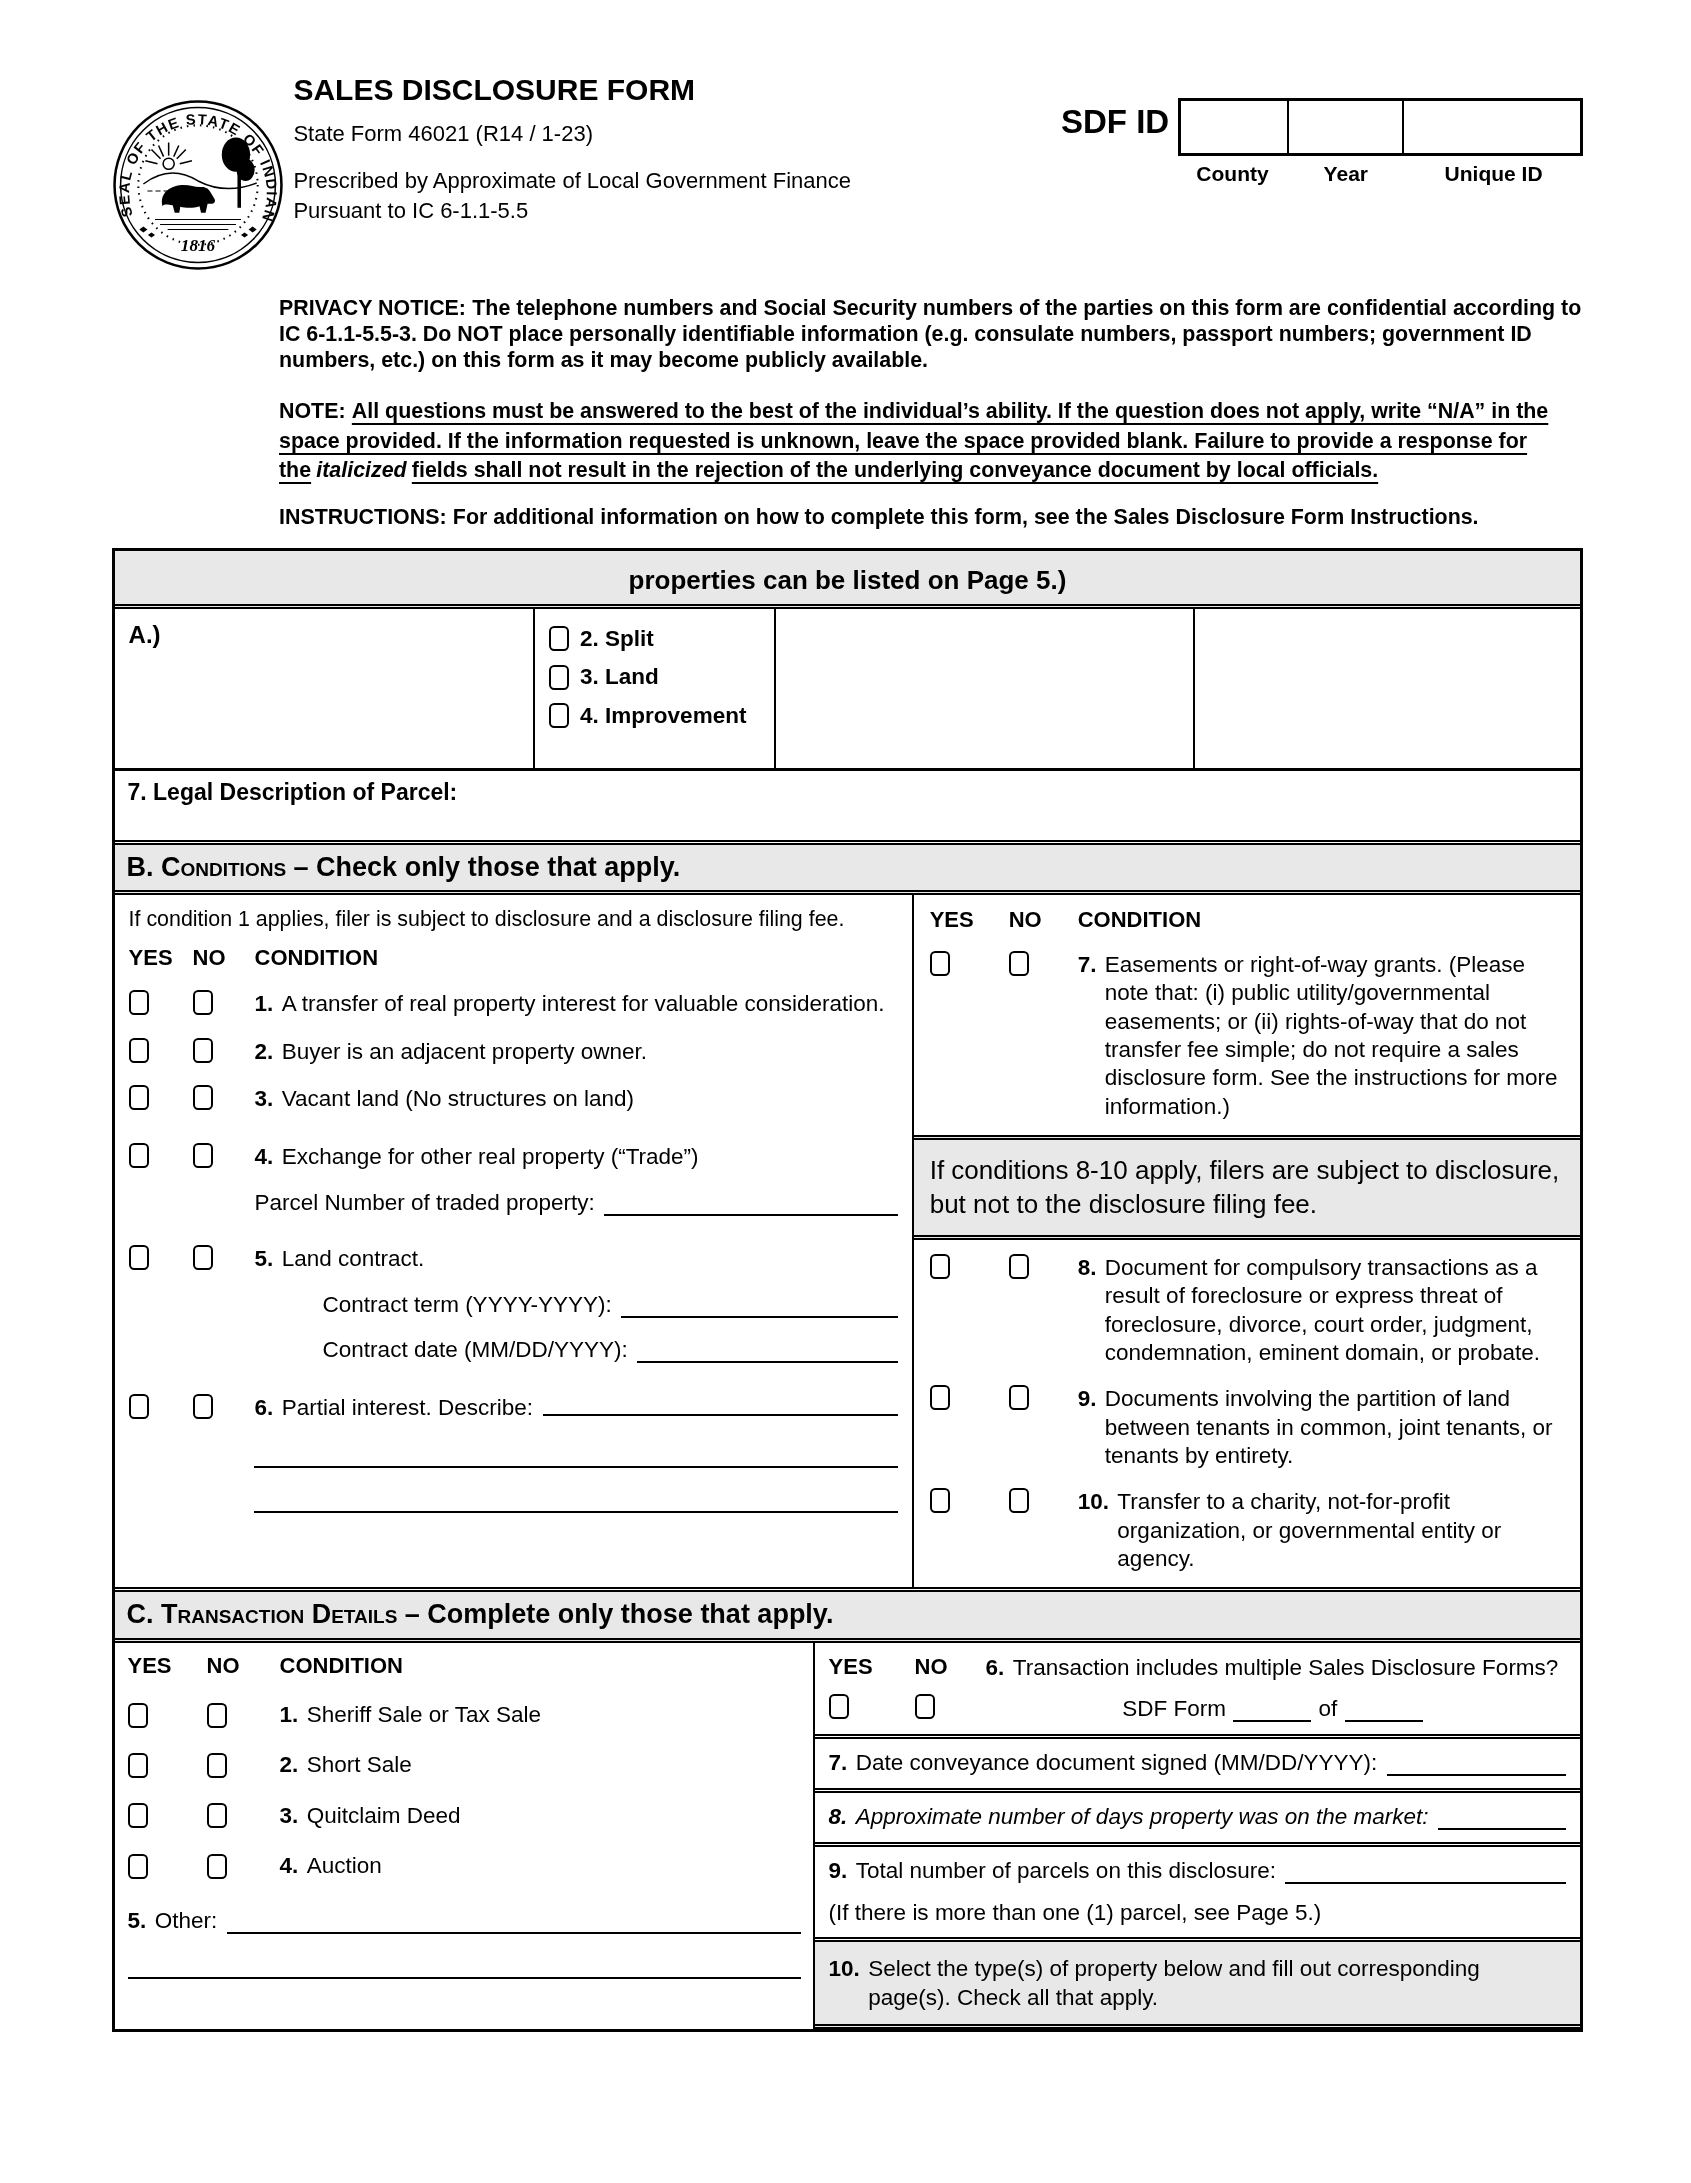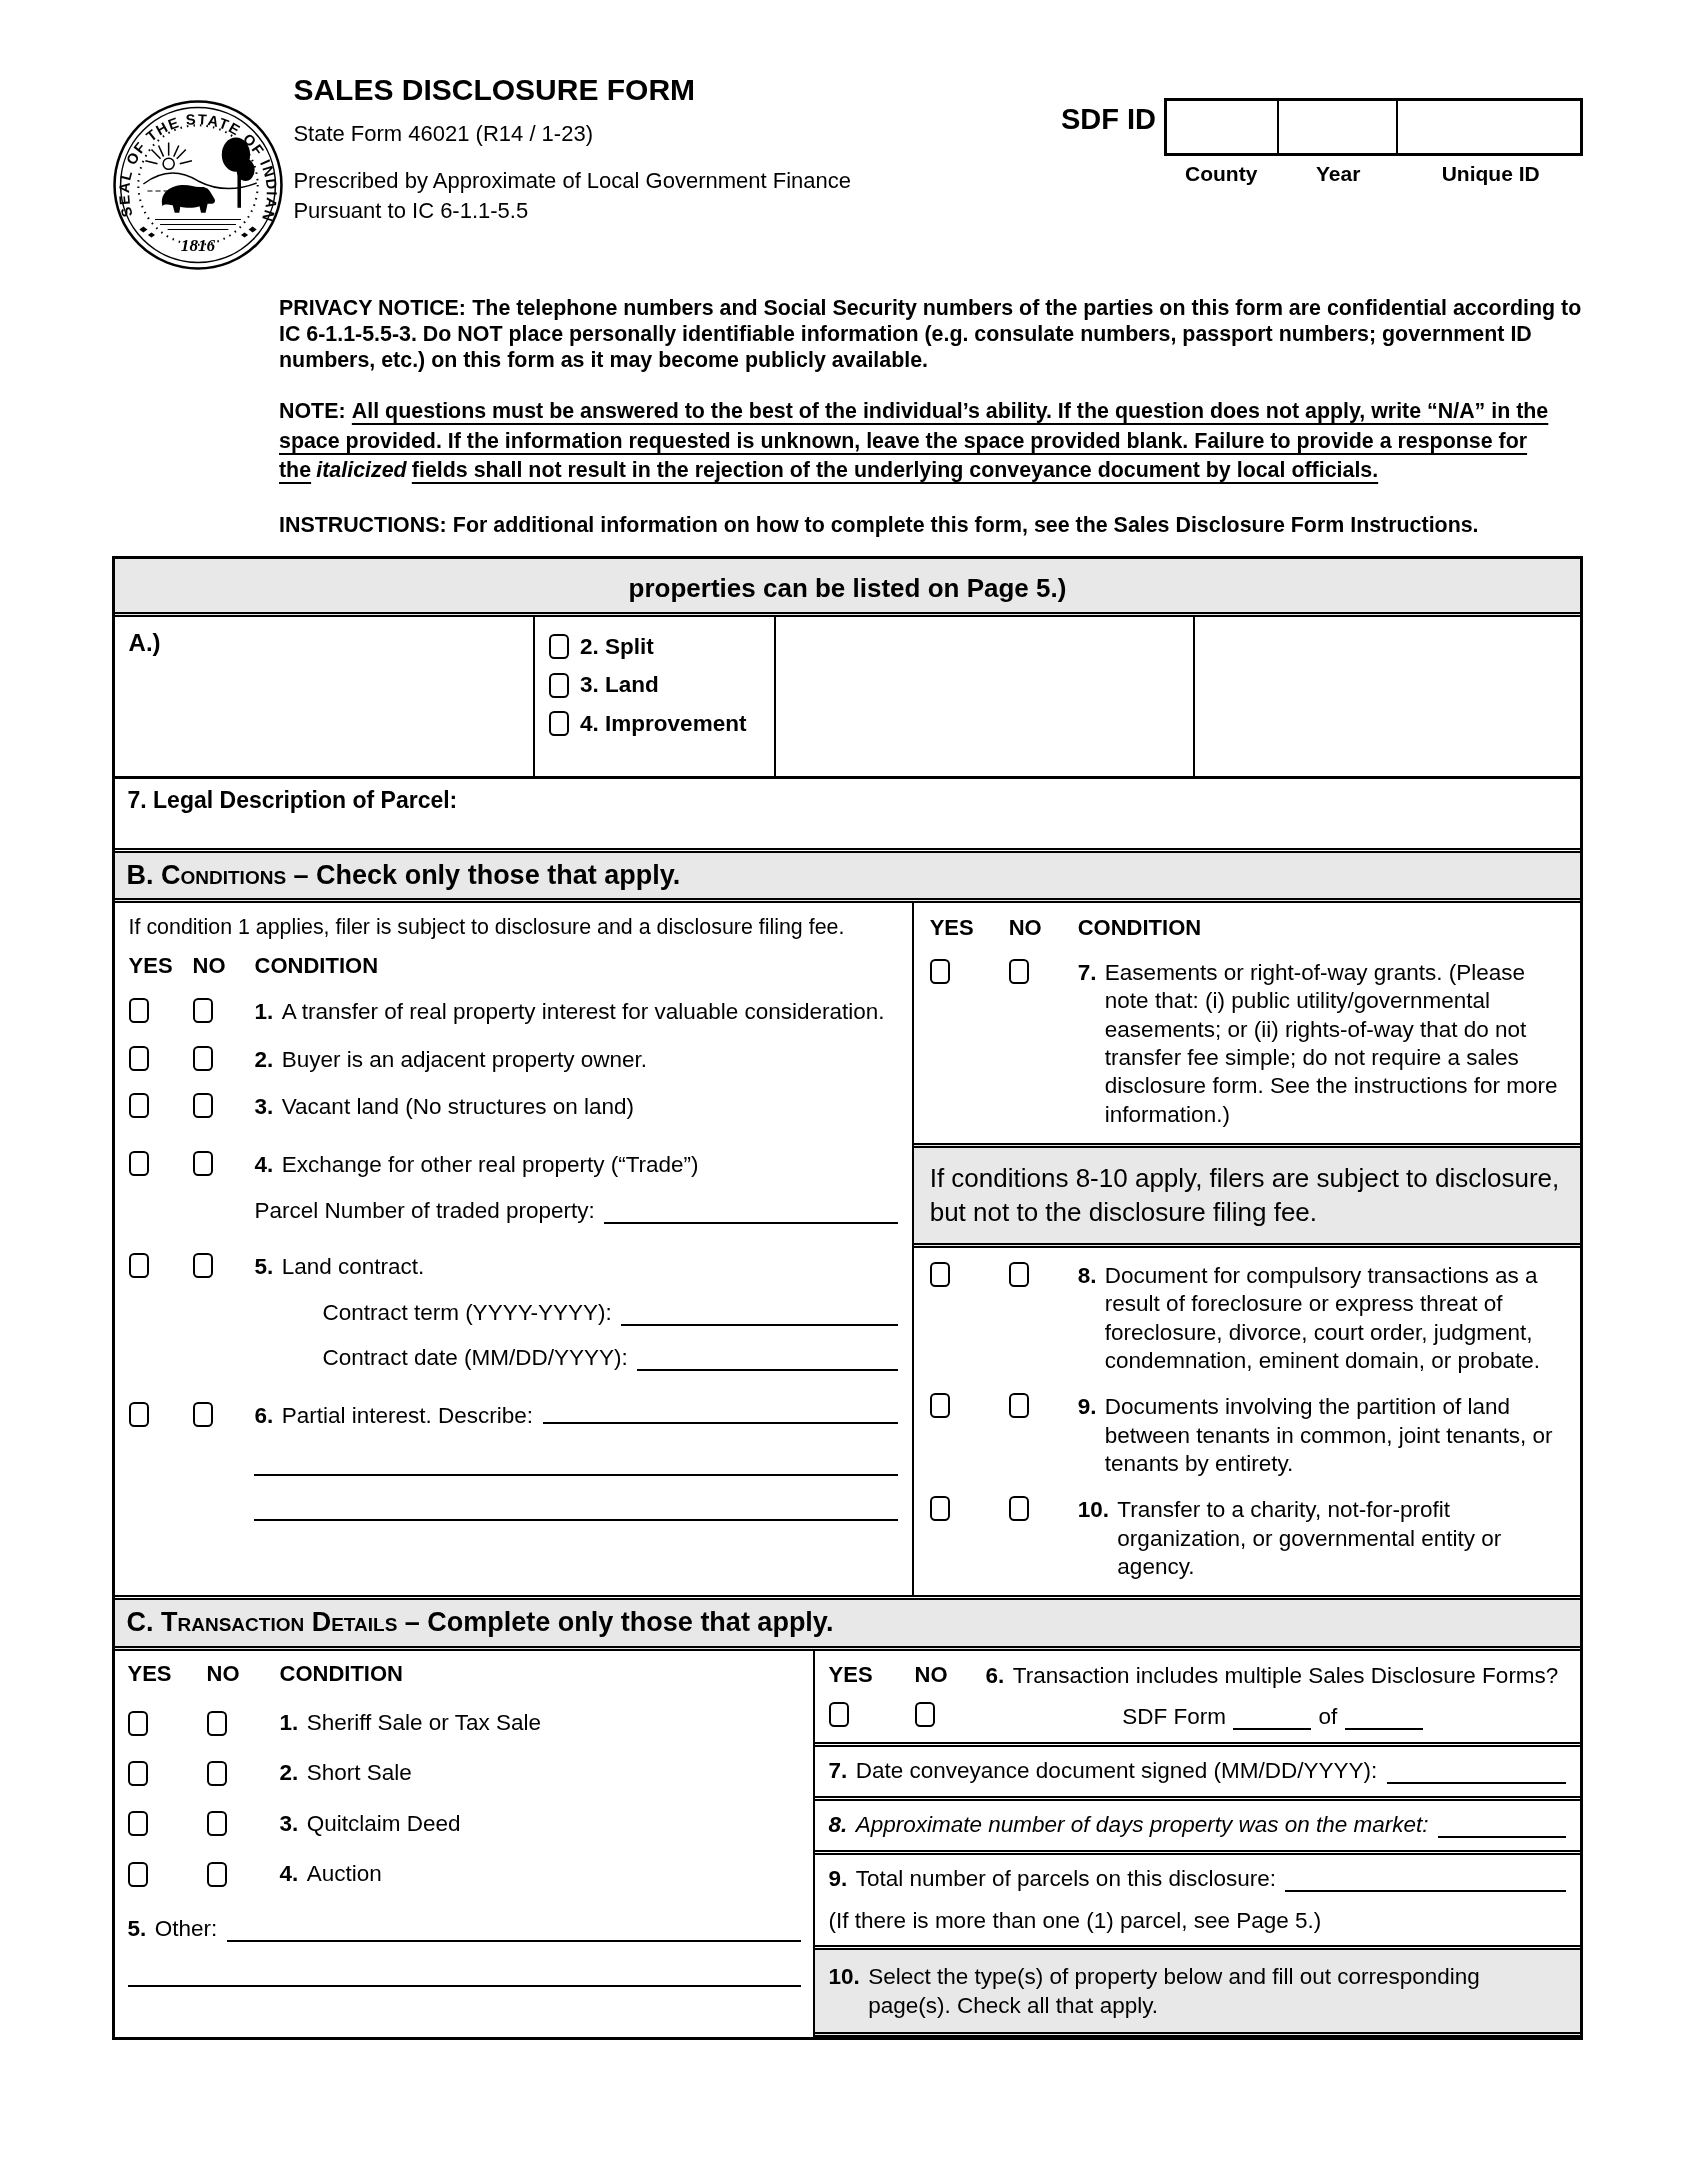--- a/index.html
+++ b/index.html
@@ -12,37 +12,37 @@
   
   .header{display:flex;align-items:flex-start;}
   .seal-wrap{width:172px;flex:0 0 auto;margin-top:26px;}
   .title-block{margin-left:9.4px;flex:1 1 auto;}
   .h-title{font-size:30px;font-weight:bold;}
   .h-sub{font-size:22px;margin-top:13.6px;}
   .h-sub2{font-size:22px;margin-top:21px;}
   .h-sub3{font-size:22px;margin-top:4.2px;}
   .sdf-block{width:522px;flex:0 0 auto;}
   .sdf-row{display:flex;align-items:flex-start;margin-top:25px;}
-  .sdf-label{font-size:29px;font-weight:bold;margin-right:8.4px;margin-top:5.2px;white-space:nowrap;}
+  .sdf-label{font-size:33px;font-weight:bold;margin-right:8.4px;margin-top:5.2px;white-space:nowrap;}
   .sdf-boxes{flex:1 1 auto;}
   .sdf-cells{display:flex;border:3.1px solid #000;height:52px;}
   .sdf-cell{border-right:2.1px solid #000;box-sizing:border-box;}
   .sdf-cell.c1{width:27.1%;}.sdf-cell.c2{width:28.8%;}.sdf-cell.c3{width:44.1%;border-right:none;}
   .sdf-labels{display:flex;font-weight:bold;font-size:21px;margin-top:6.3px;text-align:center;}
   .sdf-labels .sdf-lab{box-sizing:border-box;}
   .sdf-labels .l1{width:27.1%;}.sdf-labels .l2{width:28.8%;}.sdf-labels .l3{width:44.1%;}
 
   
   .notices{margin-left:167px;margin-top:18px;}
   .notice{font-weight:bold;font-size:21.4px;line-height:1.22;}
   .notice-note{margin-top:24px;line-height:1.38;}
   .u{text-decoration:underline;text-decoration-thickness:2.1px;text-underline-offset:5.2px;}
   .note-italic{font-style:italic;margin:0 5.2px;}
   .lab{margin-right:6.3px;}
-  .notice-instr{margin-top:26px;}
+  .notice-instr{margin-top:18px;}
 
   
   .main-table{border:3.7px solid #000;margin-top:18px;}
   .gray{background:#e8e8e8;}
   .dbl-b{border-bottom:5.7px double #000;}
   .sc{font-variant:small-caps;}
 
   .part1-head{padding:8.4px 11.5px 8.4px;}
   .p1-line1{font-size:28px;font-weight:bold;}
   .p1-line1 .rest{margin-left:8.4px;}

